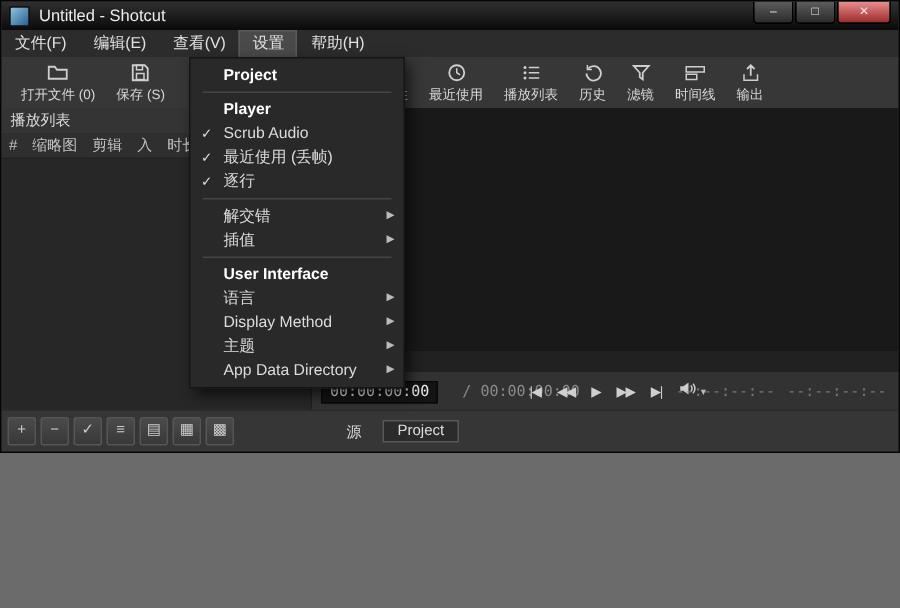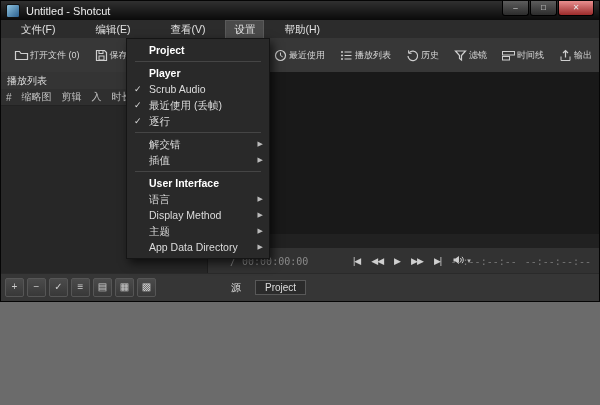--- a/index.html
+++ b/index.html
@@ -13,27 +13,27 @@
   .app-icon{width:12px;height:12px;border-radius:2px;margin-right:6px;
     background:linear-gradient(135deg,#8fc4e0,#2a5f8f);border:1px solid #111;}
   .win-controls{position:absolute;right:5px;top:0;display:flex;gap:1px;}
   .win-btn{width:25px;height:14px;border:1px solid #000;border-top:none;border-radius:0 0 3px 3px;
     background:linear-gradient(#5d5d5d,#2c2c2c);color:#e8e8e8;font-size:8px;line-height:13px;text-align:center;}
   .win-btn.close{width:34px;background:linear-gradient(#e98f8f,#9c2b2b);}
 
   
   .menubar{position:absolute;top:19px;left:0;right:0;height:18px;background:#2c2c2c;
     display:flex;color:#e2e2e2;font-size:10.5px;border-bottom:1px solid #232323;}
-  .menu-item{padding:2px 20px;line-height:14px;}
+  .menu-item{padding:2px 9px;line-height:14px;}
   .menu-item.active{background:#4a4a4a;border:1px solid #5a5a5a;border-bottom:none;padding:1px 8px 2px 8px;}
 
   
   .toolbar{position:absolute;top:37px;left:0;right:0;height:34px;background:#373737;
     display:flex;align-items:center;padding-left:6px;border-bottom:1px solid #2a2a2a;}
-  .tool-item{display:flex;flex-direction:row;align-items:center;justify-content:center;
+  .tool-item{display:flex;flex-direction:column;align-items:center;justify-content:center;
     margin:0 7px;color:#d6d6d6;font-size:9px;gap:1px;white-space:nowrap;}
   .tool-item svg{display:block;}
   .tool-spacer{width:130px;}
 
   
   .playlist-panel{position:absolute;top:71px;left:0;width:206px;bottom:27px;
     background:#2b2b2b;border-right:1px solid #1e1e1e;}
   .panel-title{height:17px;line-height:17px;padding:0 6px;color:#dddddd;font-size:10px;background:#343434;}
   .playlist-cols{height:16px;display:flex;align-items:center;color:#c2c2c2;font-size:10px;
     background:#2f2f2f;border-bottom:1px solid #222;padding:0 5px;}
@@ -198,20 +198,21 @@
     </div>
     <div class="playlist-body"></div>
   </div>
 
   <div class="player-panel">
     <div class="video-area"></div>
     <div class="seekbar">
       <span class="seek-marker">▼</span>
     </div>
     <div class="transport">
+      <span class="timecode-box">00:00:00:00</span>
       <span class="timecode-total">/  00:00:00:00</span>
       <div class="transport-buttons">
         <span class="t-btn">|◀</span>
         <span class="t-btn">◀◀</span>
         <span class="t-btn">▶</span>
         <span class="t-btn">▶▶</span>
         <span class="t-btn">▶|</span>
         <span class="vol-group">
           <span><svg width="13" height="12" viewBox="0 0 13 12">
                 <path d="M1.5 4.5v3h2L7 10V2L3.5 4.5z" fill="#cccccc"></path>

